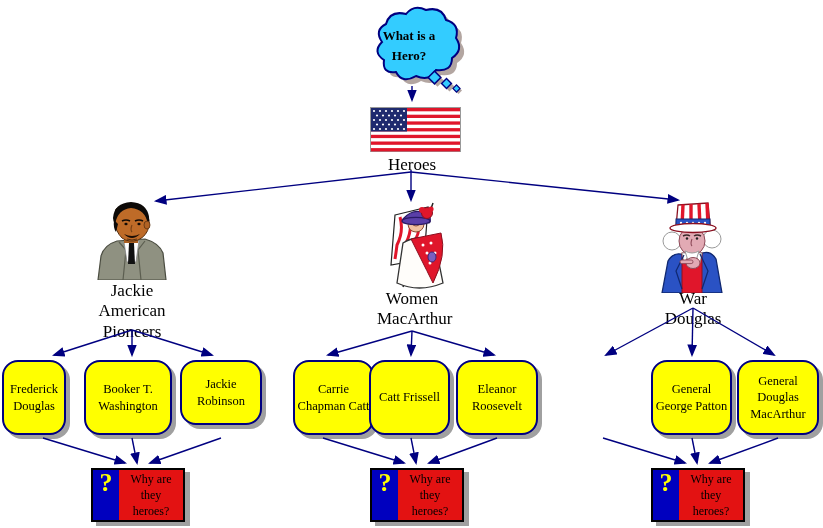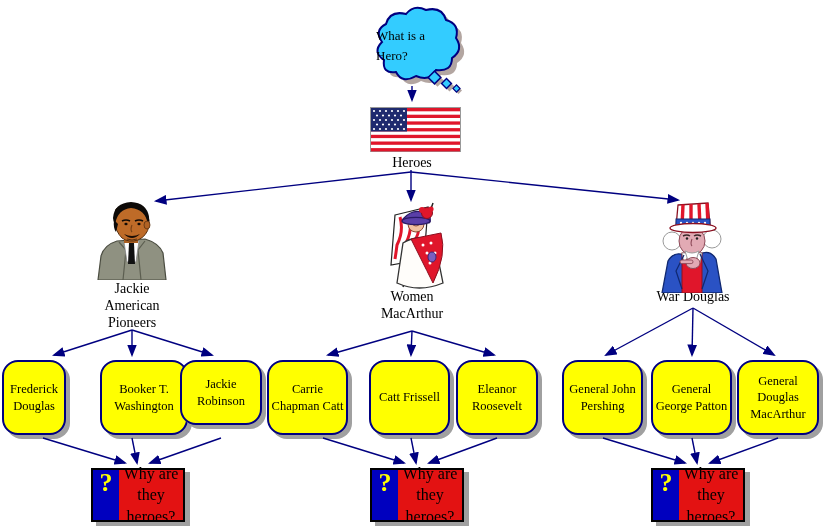--- a/index.html
+++ b/index.html
@@ -3,21 +3,21 @@
 <meta charset="utf-8">
 <style>
   html,body{margin:0;padding:0;background:#ffffff;}
   #canvas{
     position:relative;width:823px;height:528px;background:#fff;overflow:hidden;
     font-family:"Liberation Serif","DejaVu Serif",serif;color:#000;
   }
   .abs{position:absolute;}
   svg{display:block;}
   .lbl{
-    position:absolute;text-align:center;font-size:14px;line-height:1.2;
+    position:absolute;text-align:center;font-size:17px;line-height:1.2;
     color:#000;
   }
   .member{
     position:absolute;
     background:var(--member_fill,#ffff00);
     border:2px solid var(--node_border,#000080);
     border-radius:16px;
     box-shadow:4px 4px 0 var(--shadow,#a0a0a0);
     display:flex;align-items:center;justify-content:center;
     text-align:center;font-size:12.5px;line-height:1.3;padding:2px 1px;
@@ -29,25 +29,25 @@
     box-sizing:border-box;display:flex;
   }
   .qmark{
     width:26px;height:100%;background:var(--question_blue,#0000bf);
     color:#ffff00;font-weight:bold;font-size:26px;line-height:1;
     display:flex;align-items:flex-start;justify-content:center;
     font-family:"Liberation Serif","DejaVu Serif",serif;
   }
   .qtext{
     flex:1;display:flex;align-items:center;justify-content:center;
-    text-align:center;font-size:16px;line-height:1.35;color:#000;padding:0 2px;
+    text-align:center;font-size:12px;line-height:1.35;color:#000;padding:0 2px;
   }
   .bubble-text{
-    position:absolute;left:376px;top:26px;width:82px;
-    font-size:13px;line-height:1.5;color:#000;
+    position:absolute;left:368px;top:26px;width:82px;text-align:center;
+    font-size:13px;line-height:1.5;color:#000;font-weight:bold;
   }
 </style>
 </head>
 <body>
 
 <div id="canvas">
 
   <svg class="abs" style="left:0;top:0;pointer-events:none;z-index:6" width="823" height="528" viewBox="0 0 823 528">
     <defs>
       <marker id="arr" markerWidth="9" markerHeight="7" refX="7.5" refY="3.5" orient="auto">
@@ -182,21 +182,21 @@
 
       <path d="M31,36 Q39,40 47,36 Q39,44 31,36 Z" fill="#1a0d05"></path>
       <path d="M34,41 Q39,43 44,41" fill="none" stroke="#5a3212" stroke-width="1"></path>
     </svg>
   </div>
   <div class="lbl" style="left:97px;top:281px;width:70px">Jackie American Pioneers</div>
 
   <div class="member" style="left:2px;top:360px;width:64px;height:75px">
     <span>Frederick Douglas</span>
   </div>
-  <div class="member" style="left:100px;top:360px;width:88px;height:75px">
+  <div class="member" style="left:84px;top:360px;width:88px;height:75px">
     <span>Booker T. Washington</span>
   </div>
   <div class="member" style="left:180px;top:360px;width:82px;height:65px">
     <span>Jackie Robinson</span>
   </div>
 
   <div class="qbox" style="left:91px;top:468px">
     <div class="qmark">?</div>
     <div class="qtext">Why are they heroes?</div>
   </div>
@@ -231,21 +231,21 @@
       <path d="M20,26 Q33,12 47,24 Q48,29 46,30 Q33,22 21,30 Q19,28 20,26 Z" fill="#5a3fa8" stroke="#2a1a66" stroke-width="1.2"></path>
       <ellipse cx="33" cy="28" rx="14" ry="3.6" fill="#5a3fa8" stroke="#2a1a66" stroke-width="1.2"></ellipse>
 
       <circle cx="44" cy="20" r="5.5" fill="#e0162b" stroke="#8b1020" stroke-width="1"></circle>
       <circle cx="39" cy="17" r="3" fill="#e0162b"></circle>
       <circle cx="48" cy="16" r="2.6" fill="#e0162b"></circle>
     </svg>
   </div>
   <div class="lbl" style="left:377px;top:289px;width:70px">Women MacArthur</div>
 
-  <div class="member" style="left:267px;top:360px;width:81px;height:75px">
+  <div class="member" style="left:293px;top:360px;width:81px;height:75px">
     <span>Carrie Chapman Catt</span>
   </div>
   <div class="member" style="left:369px;top:360px;width:81px;height:75px">
     <span>Catt Frissell</span>
   </div>
   <div class="member" style="left:456px;top:360px;width:82px;height:75px">
     <span>Eleanor Roosevelt</span>
   </div>
 
   <div class="qbox" style="left:370px;top:468px">
@@ -291,23 +291,20 @@
       <circle cx="29" cy="30" r="1.2" fill="#fff"></circle>
         <circle cx="35" cy="30" r="1.2" fill="#fff"></circle>
       <circle cx="41" cy="30" r="1.2" fill="#fff"></circle>
         <circle cx="47" cy="30" r="1.2" fill="#fff"></circle>
       <circle cx="53" cy="30" r="1.2" fill="#fff"></circle>
       <ellipse cx="41" cy="35" rx="23" ry="4.5" fill="#ffffff" stroke="#8b1020" stroke-width="1.4"></ellipse>
     </svg>
   </div>
   <div class="lbl" style="left:651px;top:289px;width:84px">War Douglas</div>
 
-  <div class="member" style="left:562px;top:360px;width:81px;height:75px">
-    <span>General John Pershing</span>
-  </div>
   <div class="member" style="left:737px;top:360px;width:82px;height:75px">
     <span>General Douglas MacArthur</span>
   </div>
   <div class="member" style="left:651px;top:360px;width:81px;height:75px">
     <span>General George Patton</span>
   </div>
 
   <div class="qbox" style="left:651px;top:468px">
     <div class="qmark">?</div>
     <div class="qtext">Why are they heroes?</div>

